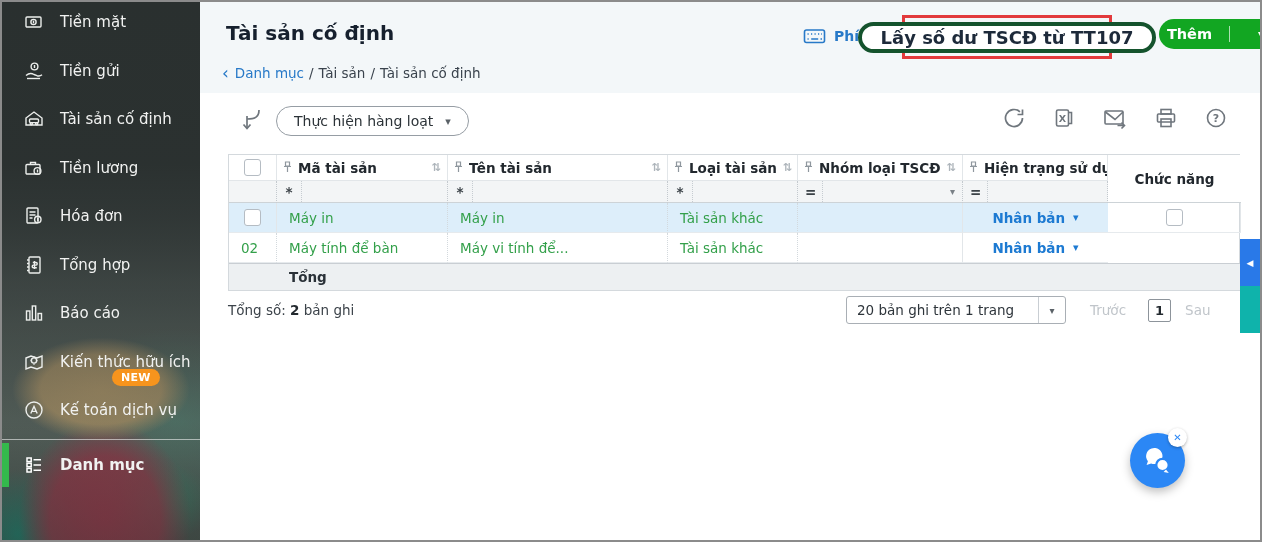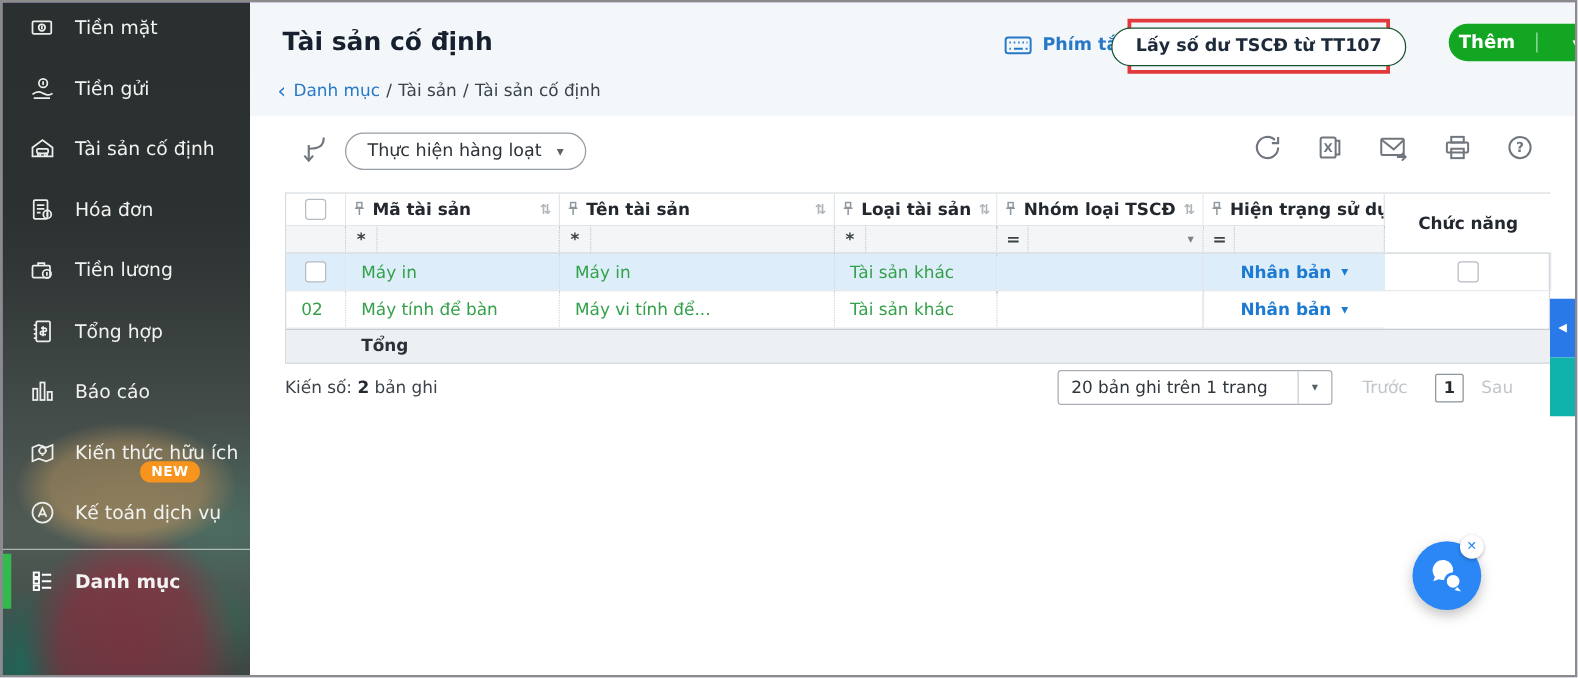--- a/index.html
+++ b/index.html
@@ -29,21 +29,21 @@
   
   .main { position:absolute; left:198px; top:0; width:1060px; height:538px; background:#fff; }
   .page-header { position:absolute; left:0; top:0; right:0; height:91px; background:#f3f7f9; }
   .page-title { position:absolute; left:26px; top:19px; font-size:20px; font-weight:bold; color:#16202e; }
   .breadcrumb { position:absolute; left:22px; top:63px; font-size:13.5px; color:#3a434d; display:flex; align-items:center; gap:5px; }
   .breadcrumb .bc-back { color:#2779c8; cursor:pointer; }
   .breadcrumb .bc-chev { color:#2779c8; font-size:17px; line-height:13px; margin-right:1px; cursor:pointer; }
 
   .shortcut { position:absolute; left:603px; top:24px; display:flex; align-items:center; gap:8px; color:#2779c8; font-size:14px; font-weight:bold; cursor:pointer; }
   .annotation-box { position:absolute; left:702px; top:13px; width:210px; height:44px; border:3px solid #e23a3c; display:flex; align-items:center; justify-content:center; }
-  .btn-tt107 { height:31px; padding:0 19px; background:#fff; border:1px solid #14532d; border-radius:16px; font-size:14px; font-weight:bold; color:#1d2a3a; font-family:inherit; cursor:pointer; white-space:nowrap; }
+  .btn-tt107 { height:31px; padding:0 19px; background:#fff; border:4px solid #14532d; border-radius:16px; font-size:18px; font-weight:bold; color:#1d2a3a; font-family:inherit; cursor:pointer; white-space:nowrap; }
   .btn-add { position:absolute; left:959px; top:17px; height:30px; width:118px; background:#12a622; border-radius:15px; display:flex; align-items:center; color:#fff; cursor:pointer;gap:15px; }
   .btn-add .lbl { flex:1; text-align:center; font-size:14.5px; font-weight:bold; padding-left:6px; }
   .btn-add .div { width:1px; height:16px; background:rgba(255,255,255,.65); }
   .btn-add .chev { width:32px; text-align:center; font-size:12px; }
 
   
   .tb-sort { position:absolute; left:38px; top:104px; cursor:pointer; }
   .btn-batch { position:absolute; left:76px; top:104px; height:30px; padding:0 17px; background:#fff; border:1.5px solid #969da4; border-radius:16px; display:flex; align-items:center; gap:12px; font-size:14px; color:#2c3338; cursor:pointer; }
   .btn-batch .chev { color:#5a6167; font-size:11px; }
   .tb-icons { position:absolute; right:32px; top:103px; display:flex; gap:26px; }
@@ -124,36 +124,36 @@
             <path d="M3 10l8-6 8 6v7H3z"></path>
             <rect x="6.5" y="11" width="9" height="3.6" rx="1"></rect>
             <circle cx="8.3" cy="15.8" r="1.1"></circle>
             <circle cx="13.7" cy="15.8" r="1.1"></circle>
           </svg>
         <span>Tài sản cố định</span>
       </div>
 
       <div class="sb-item">
         <svg width="22" height="22" viewBox="0 0 22 22" fill="none" stroke="#eceeec" stroke-width="1.4">
+            <rect x="3" y="7.5" width="14" height="9.5" rx="1"></rect>
+            <path d="M7.5 7.5V5.5h5v2"></path>
+            <circle cx="14.5" cy="14" r="3.4"></circle>
+            <path d="M14.5 12.5v3"></path>
+          </svg>
+        <span>Tiền lương</span>
+      </div>
+
+      <div class="sb-item">
+        <svg width="22" height="22" viewBox="0 0 22 22" fill="none" stroke="#eceeec" stroke-width="1.4">
             <rect x="4" y="3" width="11" height="15" rx="1"></rect>
             <path d="M6.5 7h6M6.5 10h6M6.5 13h3"></path>
             <circle cx="14.8" cy="14.5" r="3.2"></circle>
             <path d="M14.8 13v3"></path>
           </svg>
         <span>Hóa đơn</span>
-      </div>
-
-      <div class="sb-item">
-        <svg width="22" height="22" viewBox="0 0 22 22" fill="none" stroke="#eceeec" stroke-width="1.4">
-            <rect x="3" y="7.5" width="14" height="9.5" rx="1"></rect>
-            <path d="M7.5 7.5V5.5h5v2"></path>
-            <circle cx="14.5" cy="14" r="3.4"></circle>
-            <path d="M14.5 12.5v3"></path>
-          </svg>
-        <span>Tiền lương</span>
       </div>
 
       <div class="sb-item">
         <svg width="22" height="22" viewBox="0 0 22 22" fill="none" stroke="#eceeec" stroke-width="1.4">
             <rect x="6" y="3" width="11" height="16" rx="1"></rect>
             <path d="M4 6h2M4 9.5h2M4 13h2M4 16.5h2"></path>
             <path d="M11.5 7v8M9.8 8.5h3.2q1.2 0 1.2 1.3t-1.2 1.3h-2.6q-1.2 0-1.2 1.3t1.2 1.3h3.4"></path>
           </svg>
         <span>Tổng hợp</span>
       </div>
@@ -376,21 +376,21 @@
         <span>Nhân bản</span>
         <span class="chev">▾</span>
       </div>
 
       <div class="trow">
         <span class="lbl">Tổng</span>
       </div>
     </div>
 
     <div class="pager-total">
-      <span>Kiến số:</span>
+      <span>Tổng số:</span>
       <b>2</b>
       <span>bản ghi</span>
     </div>
 
     <div class="pager-right">
       <div class="pagesize">
         <span class="lbl">20 bản ghi trên 1 trang</span>
         <span class="sep"></span>
         <span class="chev">▾</span>
       </div>

